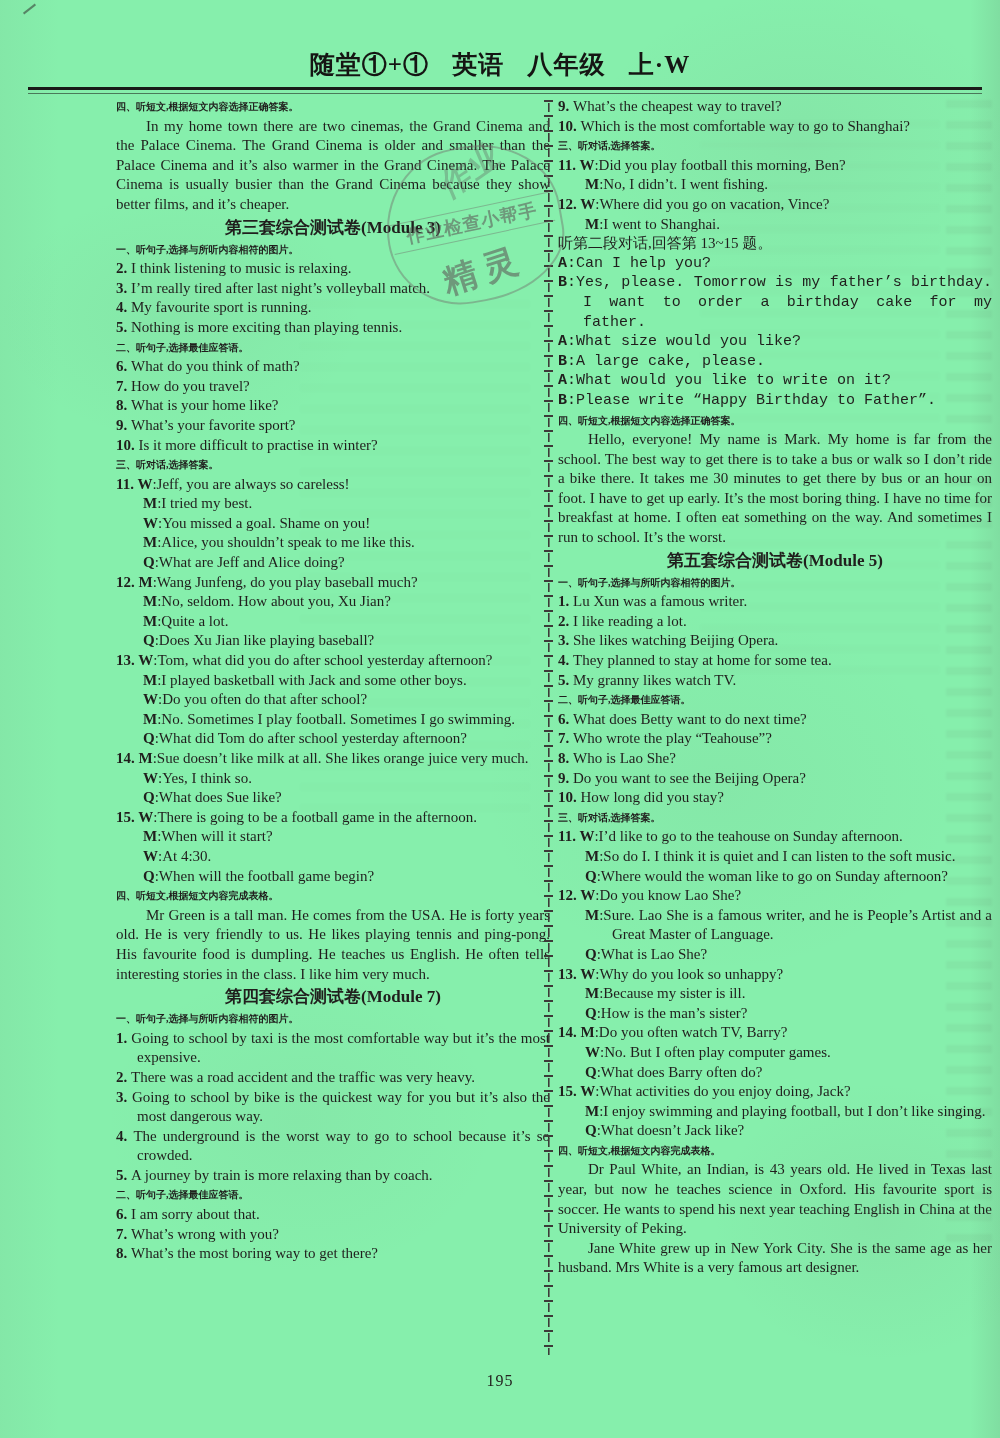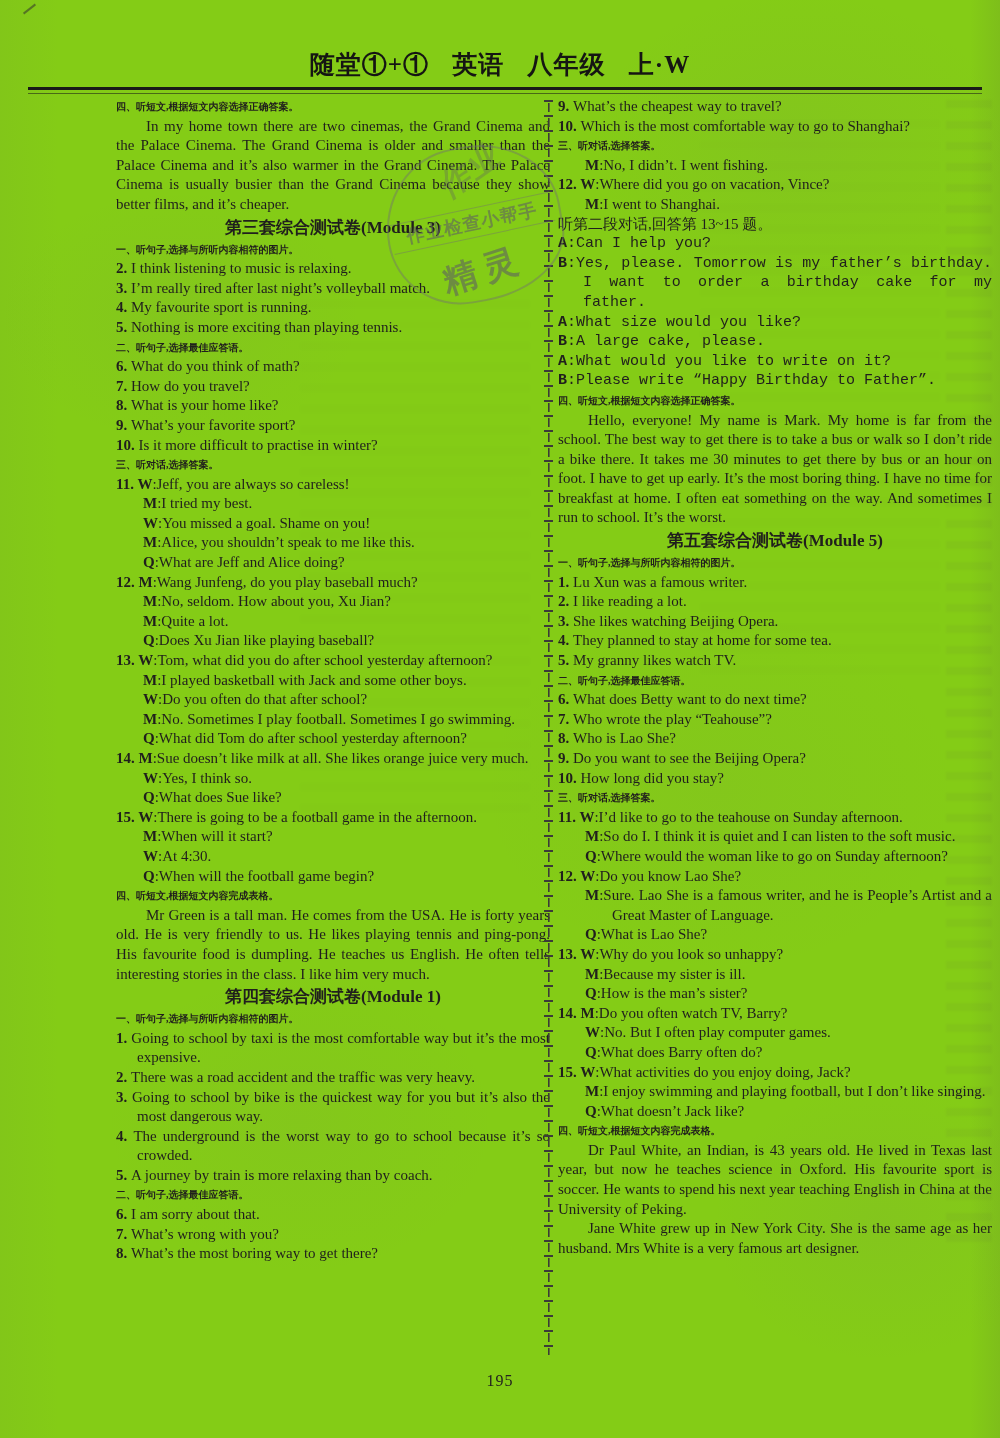--- a/index.html
+++ b/index.html
@@ -1,18 +1,18 @@
 <!DOCTYPE html>
 <html><head>
 <meta charset="utf-8">
 <style>
   html,body{margin:0;padding:0;background:#cfccc7;}
   .page{
     position:relative;width:1000px;height:1438px;margin:0 auto;
-    background:#84cc16;overflow:hidden;
+    background:#86efac;overflow:hidden;
     font-family:"Liberation Serif","DejaVu Serif",serif;
     color:#201f1d;
   }
   
   .page::before{
     content:"";position:absolute;inset:0;pointer-events:none;
     background:
       radial-gradient(260px 180px at 18% 22%, rgba(120,118,110,.07), transparent 70%),
       radial-gradient(300px 220px at 80% 10%, rgba(120,118,110,.08), transparent 70%),
       radial-gradient(340px 260px at 72% 55%, rgba(120,118,110,.06), transparent 70%),
@@ -120,37 +120,38 @@
       <div class="ln sp"><b>Q</b>:What did Tom do after school yesterday afternoon?</div>
       <div class="ln dlg"><b>14. M</b>:Sue doesn’t like milk at all. She likes orange juice very much.</div>
       <div class="ln sp"><b>W</b>:Yes, I think so.</div>
       <div class="ln sp"><b>Q</b>:What does Sue like?</div>
       <div class="ln dlg"><b>15. W</b>:There is going to be a football game in the afternoon.</div>
       <div class="ln sp"><b>M</b>:When will it start?</div>
       <div class="ln sp"><b>W</b>:At 4:30.</div>
       <div class="ln sp"><b>Q</b>:When will the football game begin?</div>
       <div class="ln sec">四、听短文,根据短文内容完成表格。</div>
       <div class="ln para">Mr Green is a tall man. He comes from the USA. He is forty years old. He is very friendly to us. He likes playing tennis and ping-pong. His favourite food is dumpling. He teaches us English. He often tells interesting stories in the class. I like him very much.</div>
-      <div class="ln head">第四套综合测试卷(Module 1)</div>
+      <div class="ln head">第四套综合测试卷(Module 7)</div>
       <div class="ln sec">一、听句子,选择与所听内容相符的图片。</div>
       <div class="ln item"><b>1. </b>Going to school by taxi is the most comfortable way but it’s the most expensive.</div>
       <div class="ln item"><b>2. </b>There was a road accident and the traffic was very heavy.</div>
       <div class="ln item"><b>3. </b>Going to school by bike is the quickest way for you but it’s also the most dangerous way.</div>
       <div class="ln item"><b>4. </b>The underground is the worst way to go to school because it’s so crowded.</div>
       <div class="ln item"><b>5. </b>A journey by train is more relaxing than by coach.</div>
       <div class="ln sec">二、听句子,选择最佳应答语。</div>
       <div class="ln item"><b>6. </b>I am sorry about that.</div>
       <div class="ln item"><b>7. </b>What’s wrong with you?</div>
       <div class="ln item"><b>8. </b>What’s the most boring way to get there?</div>
     </div>
   <div class="divider"></div>
   <div class="col right">
       <div class="ln item"><b>9. </b>What’s the cheapest way to travel?</div>
       <div class="ln item"><b>10. </b>Which is the most comfortable way to go to Shanghai?</div>
       <div class="ln sec">三、听对话,选择答案。</div>
+      <div class="ln dlg"><b>11. W</b>:Did you play football this morning, Ben?</div>
       <div class="ln sp"><b>M</b>:No, I didn’t. I went fishing.</div>
       <div class="ln dlg"><b>12. W</b>:Where did you go on vacation, Vince?</div>
       <div class="ln sp"><b>M</b>:I went to Shanghai.</div>
       <div class="ln note">听第二段对话,回答第 13~15 题。</div>
       <div class="ln ab"><b>A</b>:Can I help you?</div>
       <div class="ln ab"><b>B</b>:Yes, please. Tomorrow is my father’s birthday. I want to order a birthday cake for my father.</div>
       <div class="ln ab"><b>A</b>:What size would you like?</div>
       <div class="ln ab"><b>B</b>:A large cake, please.</div>
       <div class="ln ab"><b>A</b>:What would you like to write on it?</div>
       <div class="ln ab"><b>B</b>:Please write “Happy Birthday to Father”.</div>

